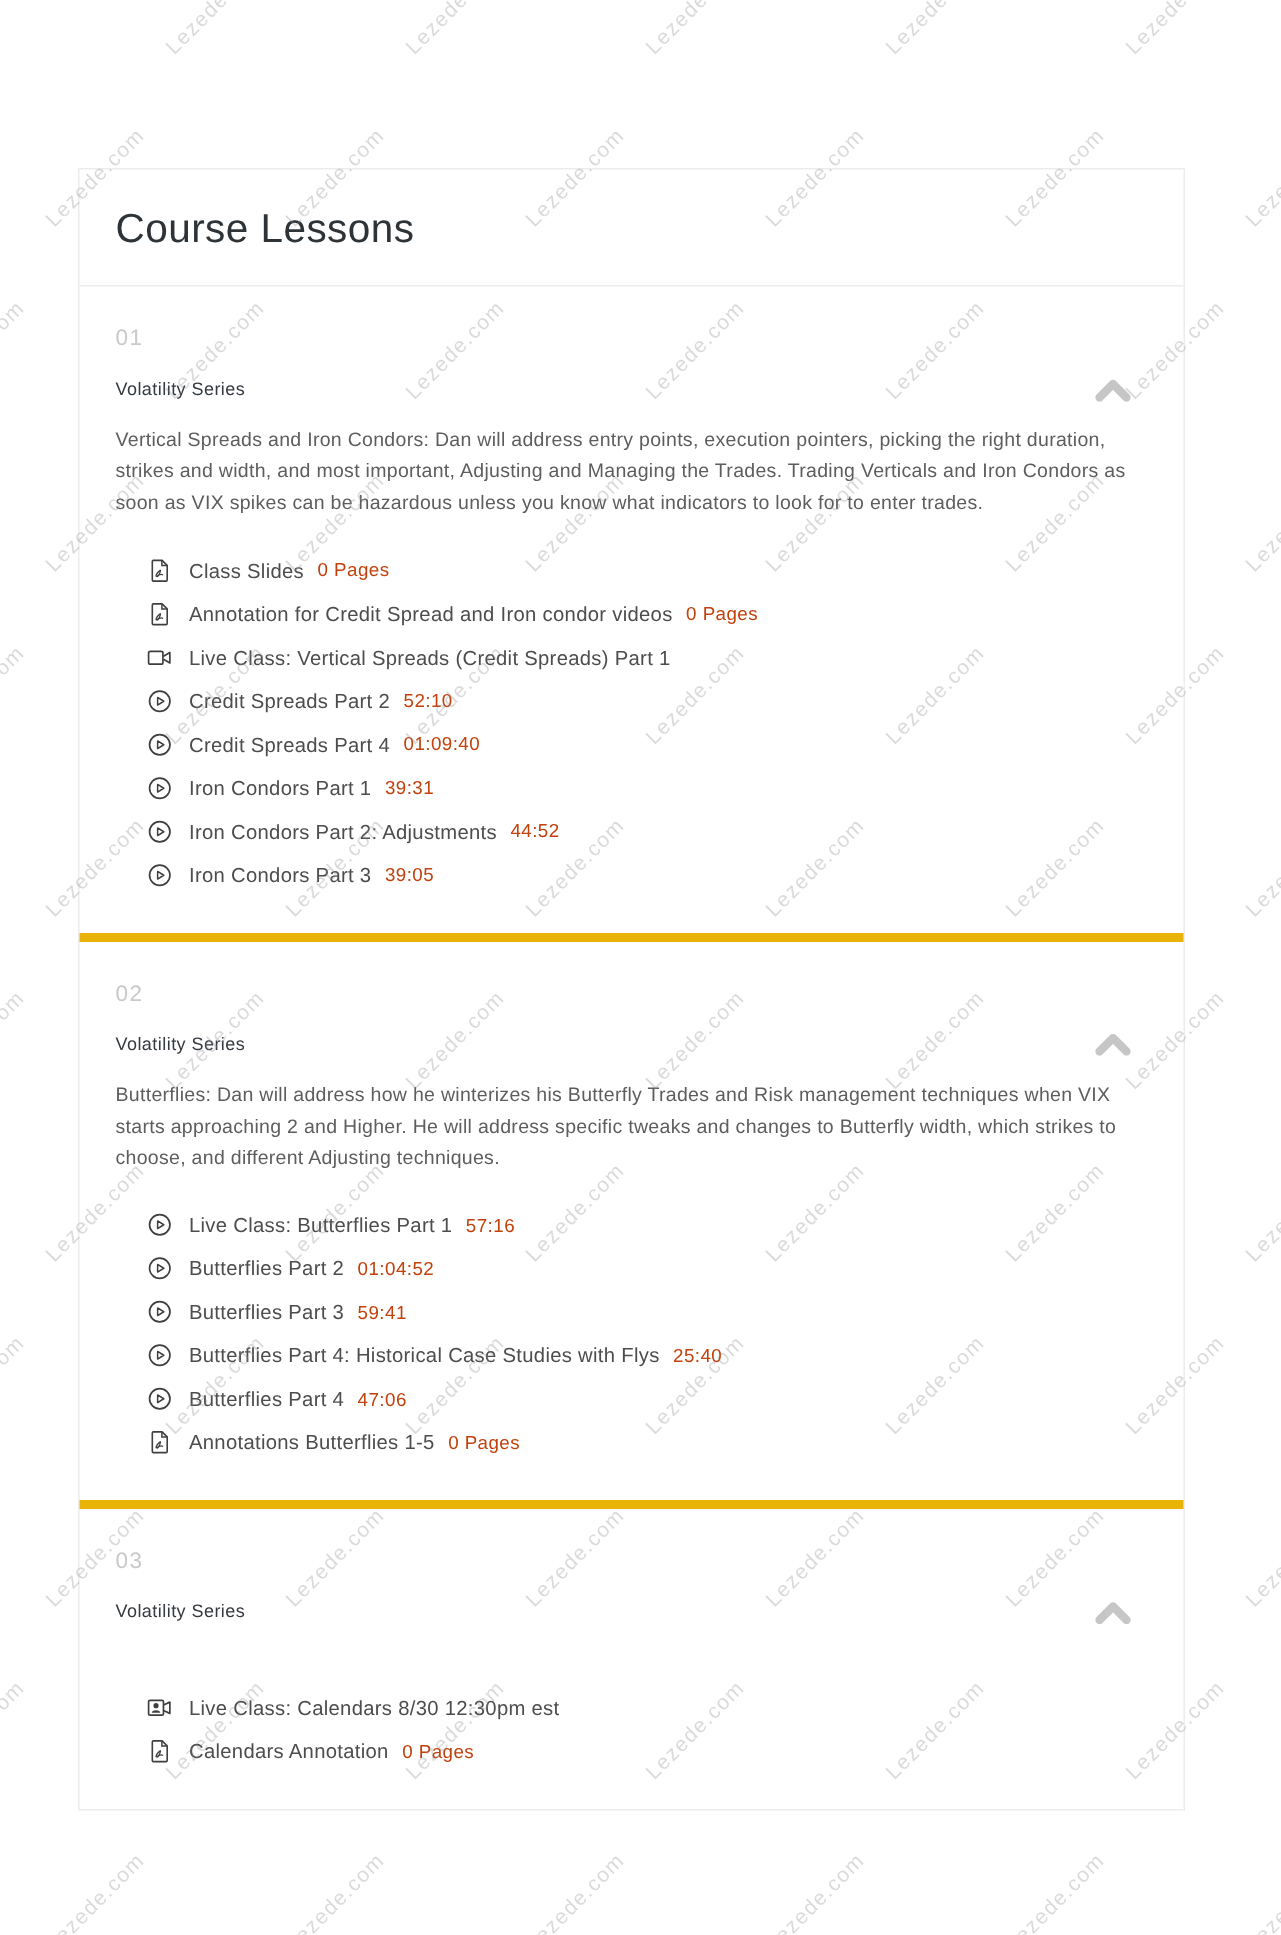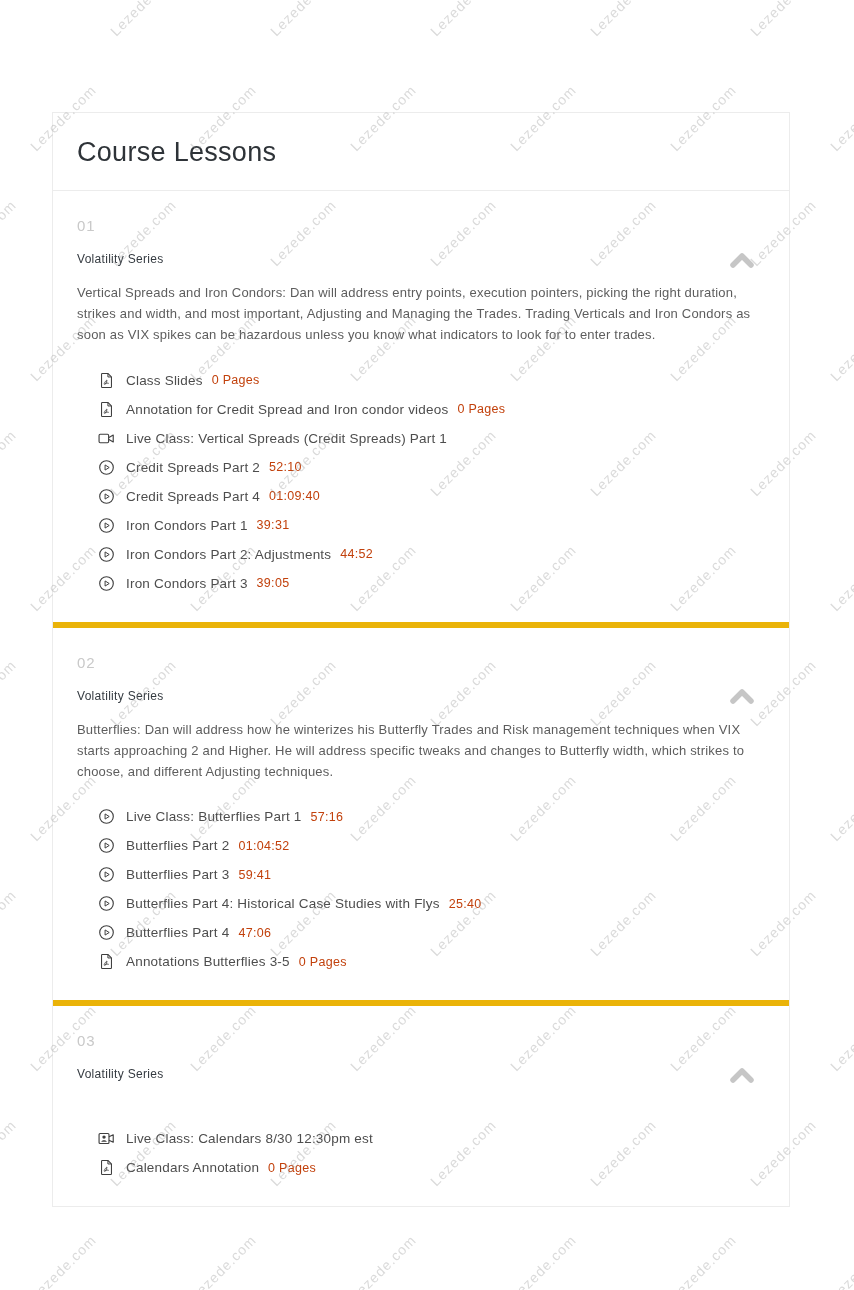--- a/index.html
+++ b/index.html
@@ -377,21 +377,21 @@
           </span>
         <span class="lesson-title">Butterflies Part 4</span>
         <span class="lesson-meta">47:06</span>
       </li>
       <li class="lesson-item">
         <span class="lesson-icon">
             <svg viewBox="0 0 24 24">
               <use href="#def-pdf"></use>
             </svg>
           </span>
-        <span class="lesson-title">Annotations Butterflies 3-5</span>
+        <span class="lesson-title">Annotations Butterflies 1-5</span>
         <span class="lesson-meta">0 Pages</span>
       </li>
     </ul>
   </section>
 
   <section class="section">
     <div class="section-number">03</div>
     <div class="section-title-row">
       <h2 class="section-title">Volatility Series</h2>
       <button class="collapse-toggle">

